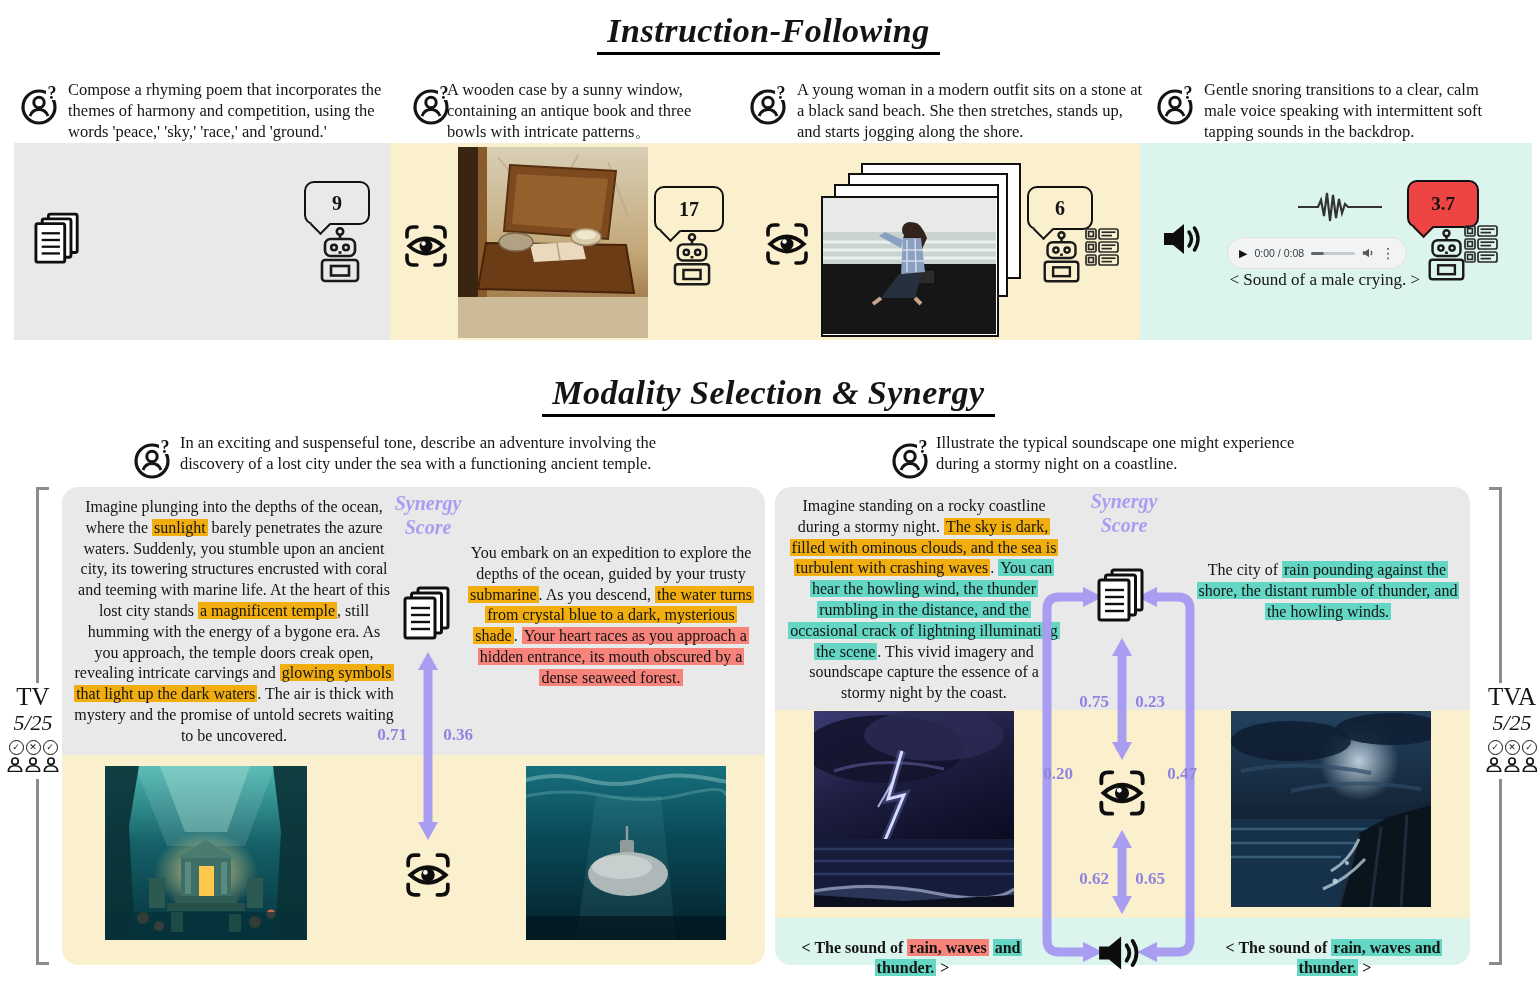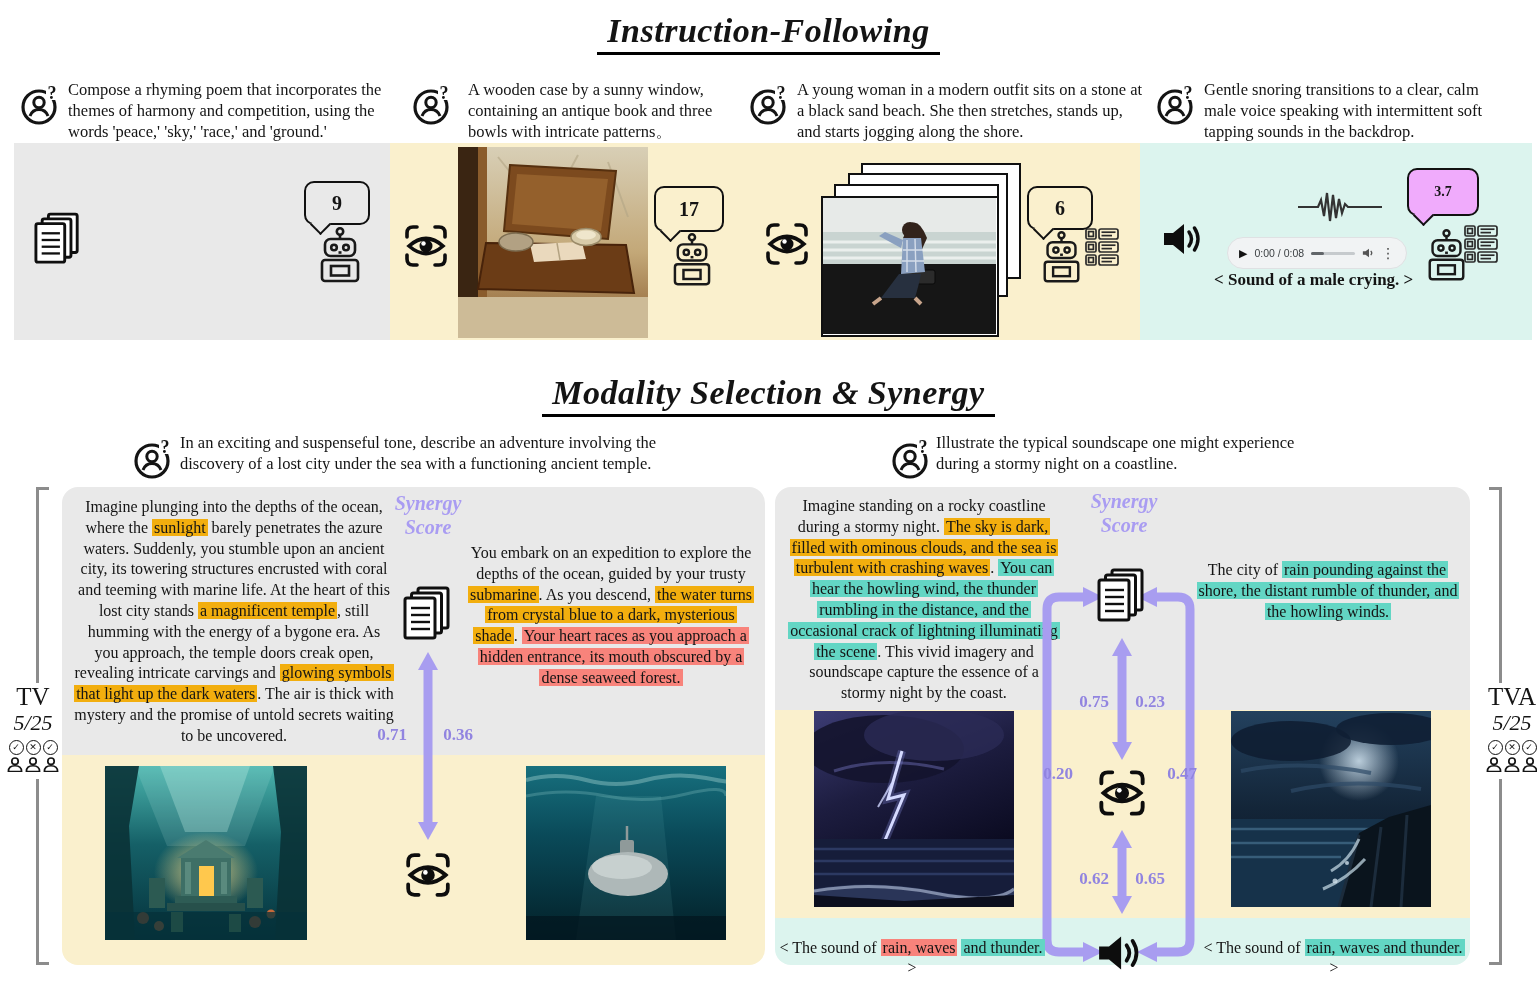--- a/index.html
+++ b/index.html
@@ -42,22 +42,22 @@
   .badge{width:13px;height:13px;border:1.5px solid #111;border-radius:50%;font-size:9px;
          line-height:12px;text-align:center;font-family:"Liberation Sans",sans-serif;}
   .people{display:flex;justify-content:center;gap:2px;margin-top:2px;}
   .bracket{position:absolute;background:#8c8c8c;}
   
   .photo{position:absolute;overflow:hidden;}
   .photo svg{display:block;}
   
   .roundbox{position:absolute;}
   
-  .cap{position:absolute;text-align:center;font-size:16px;line-height:1.25;}
-  .cap-bold{position:absolute;text-align:left;font-size:17px;font-weight:bold;}
+  .cap{position:absolute;text-align:center;font-size:16px;line-height:1.25;font-weight:bold;}
+  .cap-bold{position:absolute;text-align:right;font-size:17px;font-weight:normal;}
   
   .player{position:absolute;background:#f1f3f4;border:1px solid #dfe1e3;border-radius:16px;
           display:flex;align-items:center;gap:7px;padding:0 11px;height:32px;box-sizing:border-box;}
   .pplay{font-size:11px;color:#111;line-height:1;}
   .ptime{font-family:"Liberation Sans",sans-serif;font-size:10.5px;color:#3c4043;white-space:nowrap;}
   .pbar{width:50px;height:3px;background:#c6cacd;border-radius:2px;position:relative;}
   .pbar::before{content:"";position:absolute;left:0;top:0;height:3px;width:30%;background:#616569;border-radius:2px;}
   .pdots{font-family:"Liberation Sans",sans-serif;font-size:14px;color:#444;line-height:1;}
   
   .frame{position:absolute;background:#fff;border:2.5px solid #101010;box-sizing:border-box;}
@@ -157,21 +157,21 @@
   </div>
 
   <svg class="icon" style="left:20px;top:84px" width="40" height="42">
       <use href="#i-user"></use>
     </svg>
   <div class="prompt" style="left:68px;top:80px;width:330px">Compose a rhyming poem that incorporates the themes of harmony and competition, using the words 'peace,' 'sky,' 'race,' and 'ground.'</div>
 
   <svg class="icon" style="left:412px;top:84px" width="40" height="42">
       <use href="#i-user"></use>
     </svg>
-  <div class="prompt" style="left:468px;top:80px;width:258px">A wooden case by a sunny window, containing an antique book and three bowls with intricate patterns。</div>
+  <div class="prompt" style="left:447px;top:80px;width:258px">A wooden case by a sunny window, containing an antique book and three bowls with intricate patterns。</div>
 
   <svg class="icon" style="left:749px;top:84px" width="40" height="42">
       <use href="#i-user"></use>
     </svg>
   <div class="prompt" style="left:797px;top:80px;width:350px">A young woman in a modern outfit sits on a stone at a black sand beach. She then stretches, stands up, and starts jogging along the shore.</div>
 
   <svg class="icon" style="left:1156px;top:84px" width="40" height="42">
       <use href="#i-user"></use>
     </svg>
   <div class="prompt" style="left:1204px;top:80px;width:292px">Gentle snoring transitions to a clear, calm male voice speaking with intermittent soft tapping sounds in the backdrop.</div>
@@ -267,21 +267,21 @@
   <div class="player" style="left:1227px;top:237px;width:180px">
     <span class="pplay">▶</span>
     <span class="ptime">0:00 / 0:08</span>
     <span class="pbar"></span>
     <svg width="14" height="12">
         <use href="#i-minivol"></use>
       </svg>
     <span class="pdots">⋮</span>
   </div>
   <div class="cap-bold" style="left:1214px;top:270px;width:206px">&lt; Sound of a male crying. &gt;</div>
-  <div class="bubble" style="left:1407px;top:168px;width:68px;height:44px;background:#f0abfc;font-size:14px">
+  <div class="bubble" style="left:1407px;top:180px;width:68px;height:44px;background:#ef4444;font-size:19px">
     <span>3.7</span>
   </div>
   <svg class="icon" style="left:1426px;top:229px" width="41" height="54">
       <use href="#i-robot"></use>
     </svg>
   <svg class="icon" style="left:1464px;top:225px" width="34" height="38">
       <use href="#i-list"></use>
     </svg>
 
   <div class="title" style="top:374px">

